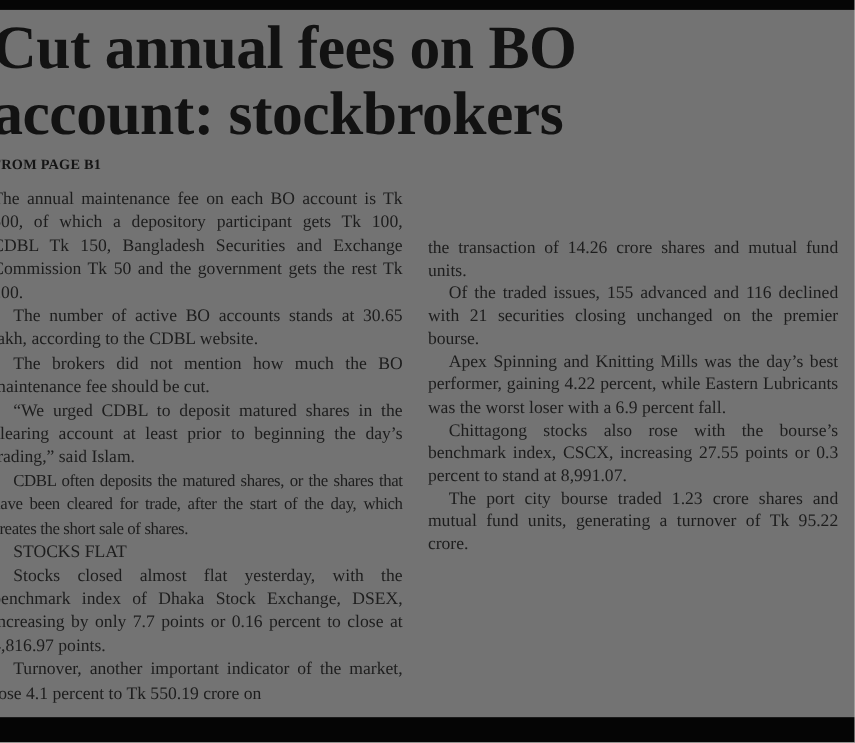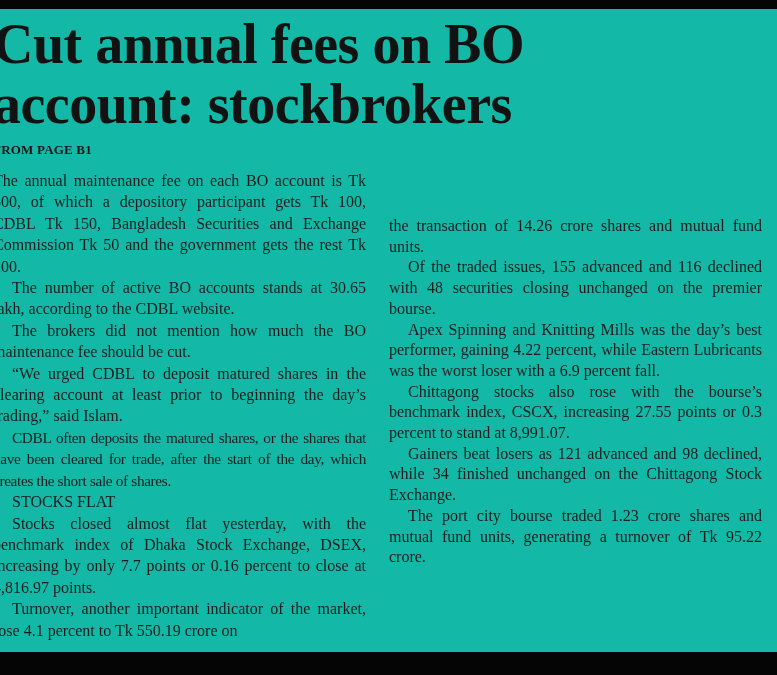--- a/index.html
+++ b/index.html
@@ -5,21 +5,21 @@
   html, body {
     margin: 0;
     padding: 0;
     background: #d2cfca;
   }
   .page {
     position: relative;
     width: 777px;
     height: 675px;
     overflow: hidden;
-    background: #14b8a6;
+    background: #737373;
     font-family: "Liberation Serif", serif;
   }
   .bar {
     position: absolute;
     left: 0;
     width: 777px;
     background: #050505;
   }
   .bar.top { top: 0; height: 9px; }
   .bar.bottom { bottom: 0; height: 23px; }
@@ -90,23 +90,22 @@
         <p class="para indent">The brokers did not mention how much the BO maintenance fee should be cut.</p>
         <p class="para indent">“We urged CDBL to deposit matured shares in the clearing account at least prior to beginning the day’s trading,” said Islam.</p>
         <p class="para indent condensed">CDBL often deposits the matured shares, or the shares that have been cleared for trade, after the start of the day, which creates the short sale of shares.</p>
         <p class="para subhead">STOCKS FLAT</p>
         <p class="para indent">Stocks closed almost flat yesterday, with the benchmark index of Dhaka Stock Exchange, DSEX, increasing by only 7.7 points or 0.16 percent to close at 4,816.97 points.</p>
         <p class="para indent">Turnover, another important indicator of the market, rose 4.1 percent to Tk 550.19 crore on</p>
       </div>
 
       <div class="col right">
         <p class="para">the transaction of 14.26 crore shares and mutual fund units.</p>
-        <p class="para indent">Of the traded issues, 155 advanced and 116 declined with 48 securities closing unchanged on the premier bourse.</p>
+        <p class="para indent">Of the traded issues, 155 advanced and 116 declined with 21 securities closing unchanged on the premier bourse.</p>
         <p class="para indent">Apex Spinning and Knitting Mills was the day’s best performer, gaining 4.22 percent, while Eastern Lubricants was the worst loser with a 6.9 percent fall.</p>
         <p class="para indent">Chittagong stocks also rose with the bourse’s benchmark index, CSCX, increasing 27.55 points or 0.3 percent to stand at 8,991.07.</p>
-        <p class="para indent">Gainers beat losers as 121 advanced and 98 declined, while 34 finished unchanged on the Chittagong Stock Exchange.</p>
         <p class="para indent">The port city bourse traded 1.23 crore shares and mutual fund units, generating a turnover of Tk 95.22 crore.</p>
       </div>
     </div>
   </div>
 
   <div class="bar bottom"></div>
 </div>
 
 </body></html>

